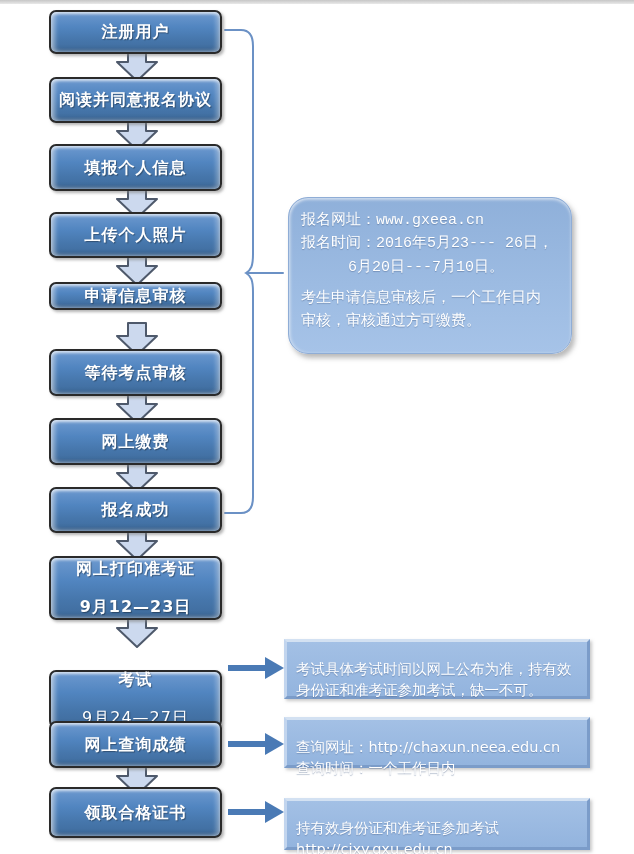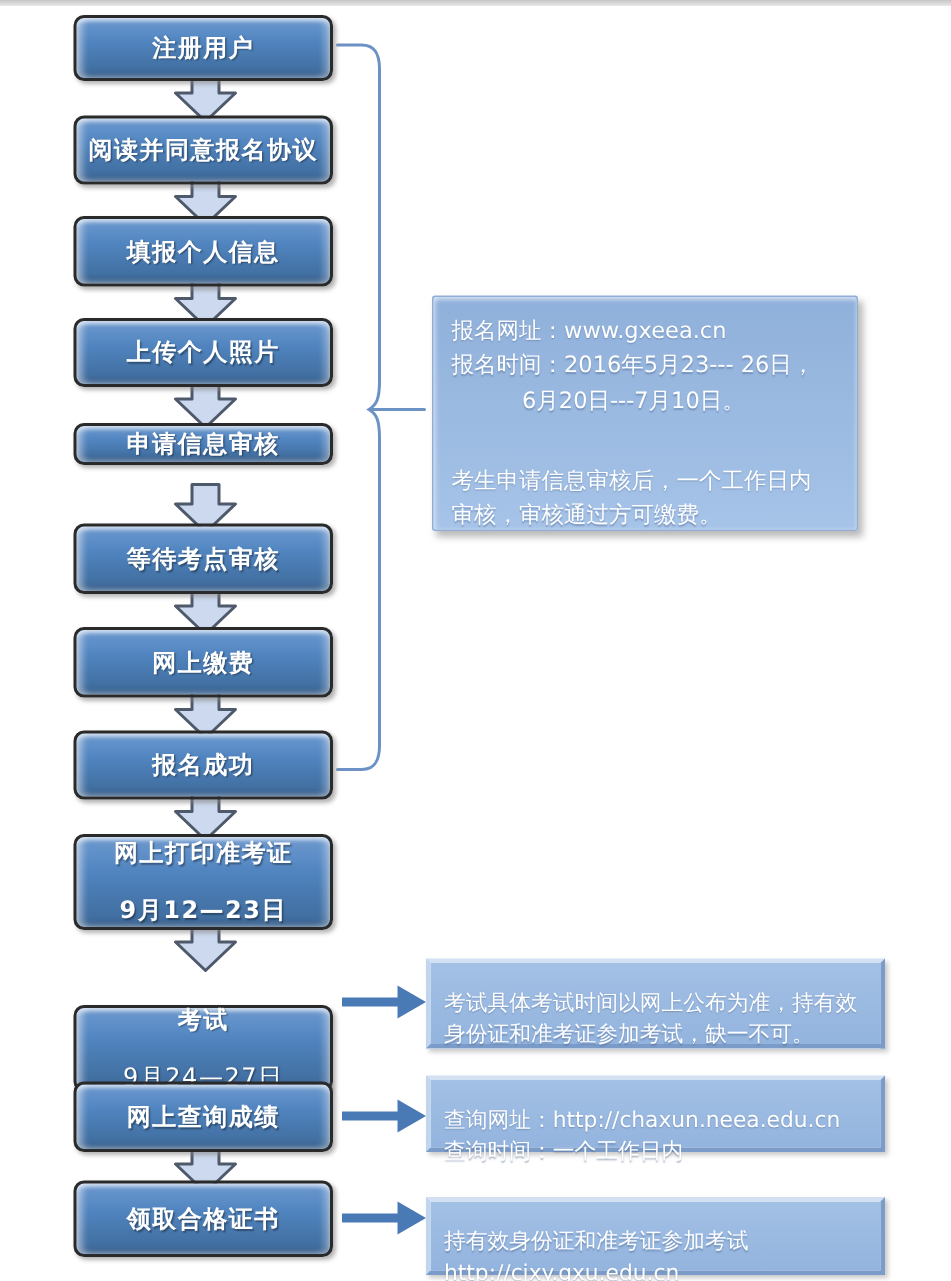--- a/index.html
+++ b/index.html
@@ -33,31 +33,32 @@
   .fb-sub:empty{display:none;}
   
   .down-arrow{position:absolute;left:114px;z-index:1;}
   
   .right-arrow{position:absolute;left:227px;z-index:1;}
   
   .brace{position:absolute;left:224px;top:26px;z-index:1;}
   
   .callout{
     position:absolute;left:288px;top:197px;width:284px;height:157px;box-sizing:border-box;
-    border-radius:2px;border:1px solid #8fadd6;
+    border-radius:20px;border:1px solid #8fadd6;
     background:linear-gradient(180deg,#8fb0da 0%,#9cbbe2 55%,#a6c3e8 100%);
     box-shadow:
       inset 0 2px 3px rgba(255,255,255,.5),
       inset 2px 0 3px rgba(255,255,255,.3),
       3px 4px 5px rgba(130,130,130,.55);
     color:#fff;font-size:15px;line-height:1.55;padding:11px 12px;
     text-shadow:0 1px 1px rgba(70,95,135,.45);
+    font-family:Liberation Mono, monospace;
   }
   .callout .indent{padding-left:47px;}
-  .callout .gap-above{margin-top:30px;}
+  .callout .gap-above{margin-top:8px;}
   
   .note-box{
     position:absolute;left:284px;width:306px;box-sizing:border-box;
     border-style:solid;border-width:3px;
     border-color:#d3e1f2 #7b9cc9 #7b9cc9 #c2d5ee;
     background:linear-gradient(180deg,#a3c0e5 0%,#93b4de 100%);
     box-shadow:2px 2px 3px rgba(150,150,150,.5);
     color:#fff;font-size:14.5px;line-height:1.42;padding:17px 9px;
     text-shadow:0 1px 1px rgba(70,95,135,.45);
   }

